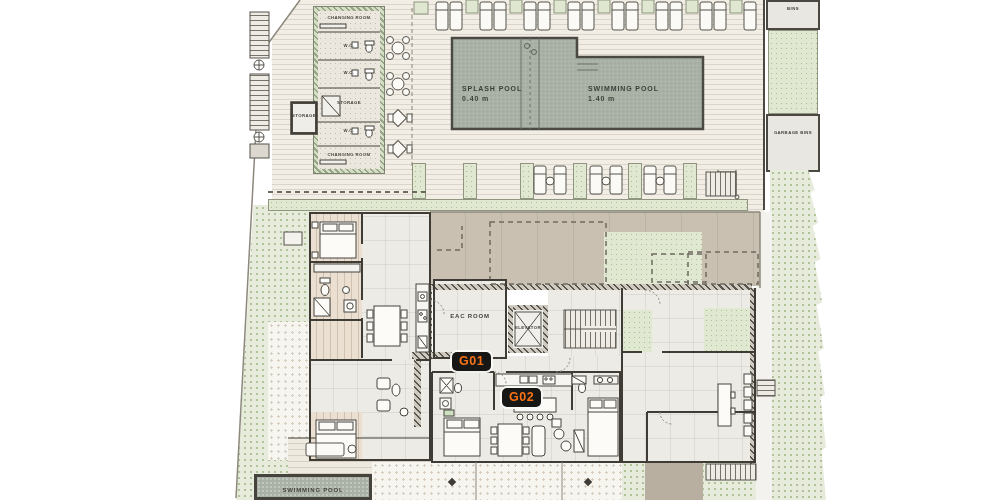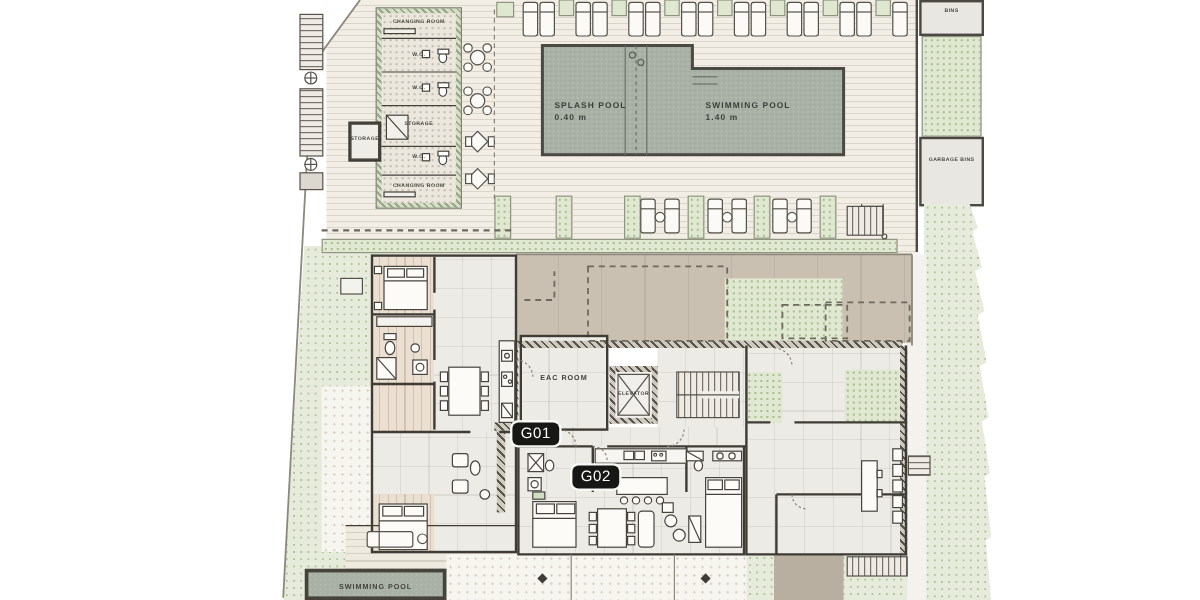--- a/index.html
+++ b/index.html
@@ -71,24 +71,25 @@
   
   .lbl {
     position:absolute; color:#45433c; font-weight:700;
     letter-spacing:.8px; text-align:center; line-height:1.5;
   }
   .l-left { text-align:left; }
   .pool-lbl { font-size:7px; color:#39403a; letter-spacing:.9px; line-height:10px; }
   .f6 { font-size:6px; } .f4 { font-size:4.3px; letter-spacing:.4px;}
   .wrap { white-space:normal; }
   .badge {
-    position:absolute; background:#171715; color:#ffffff;
-    font-size:12.5px; font-weight:400; letter-spacing:.5px;
+    position:absolute; background:#171715; color:#f97316;
+    font-size:12.5px; font-weight:700; letter-spacing:.5px;
     padding:2px 7px 3px 7px; border-radius:5px;
     box-shadow: 0 0 0 2px rgba(250,250,248,.95);
+    margin-left: 25px;
   }
   svg.overlay { position:absolute; left:0; top:0; }
 </style>
 </head>
 <body>
 
 <div id="plan">
 
   <div class="abs deck" style="left:272px;top:0;width:492px;height:212px"></div>
 

